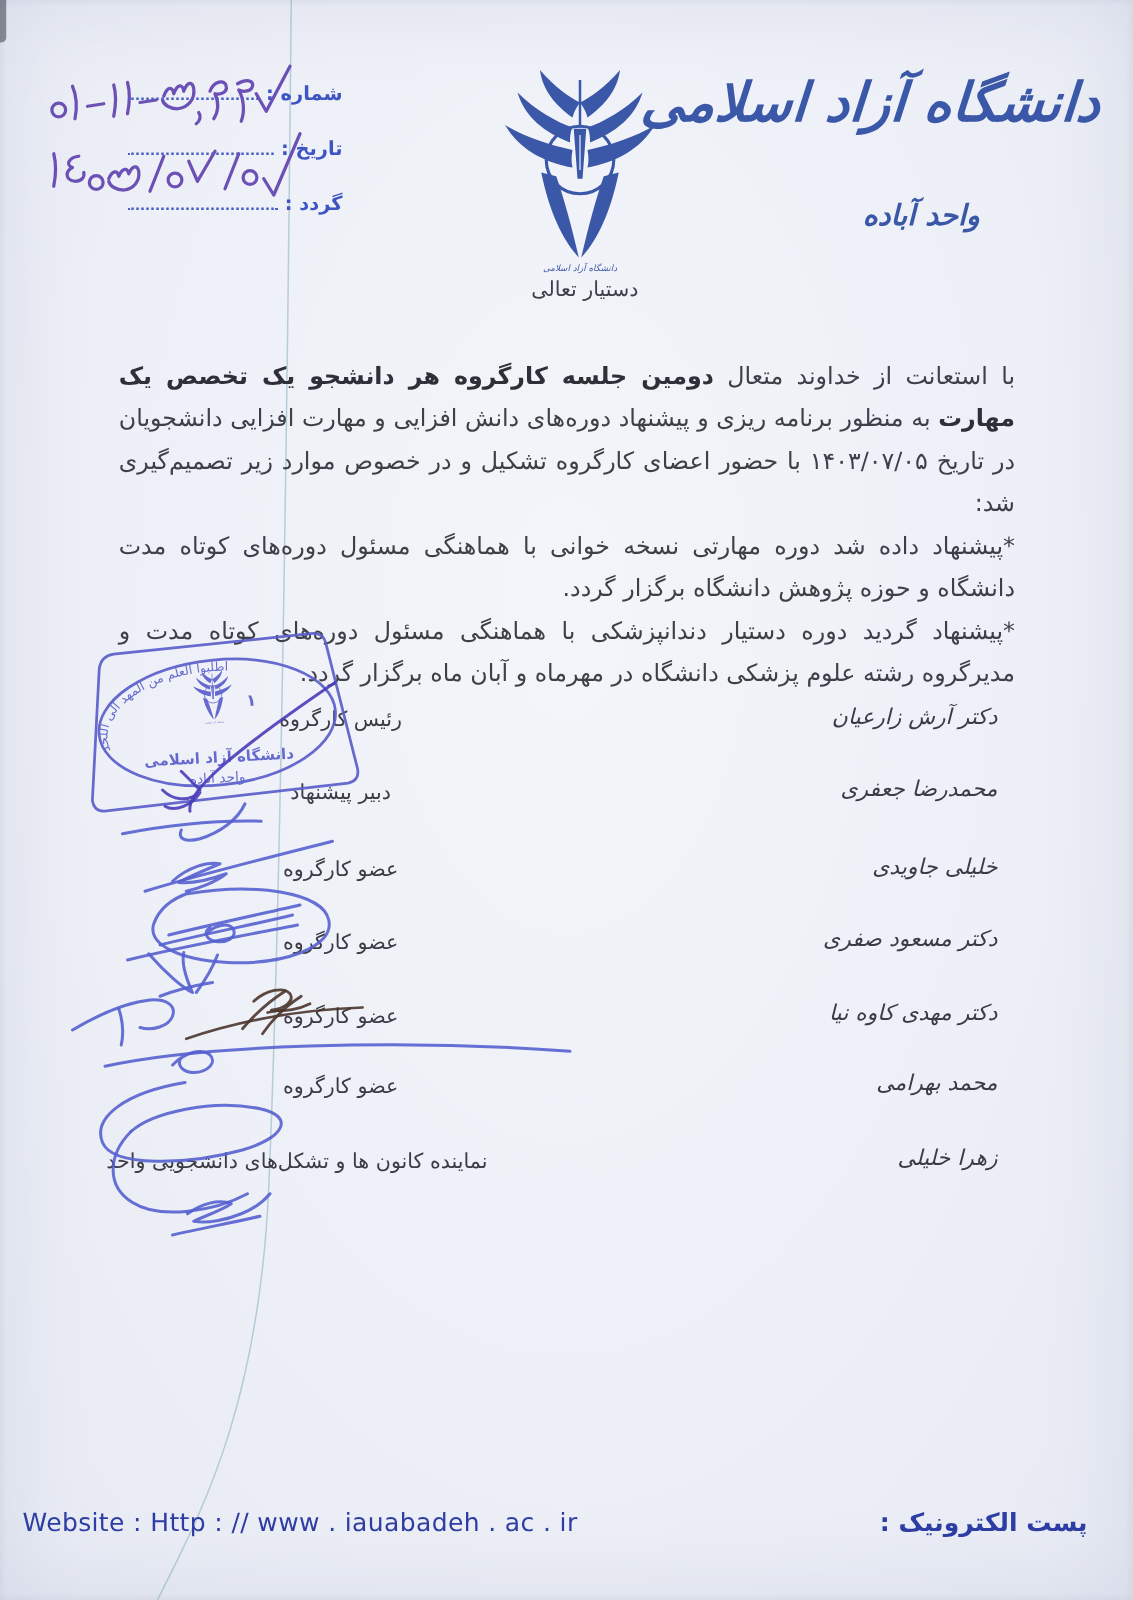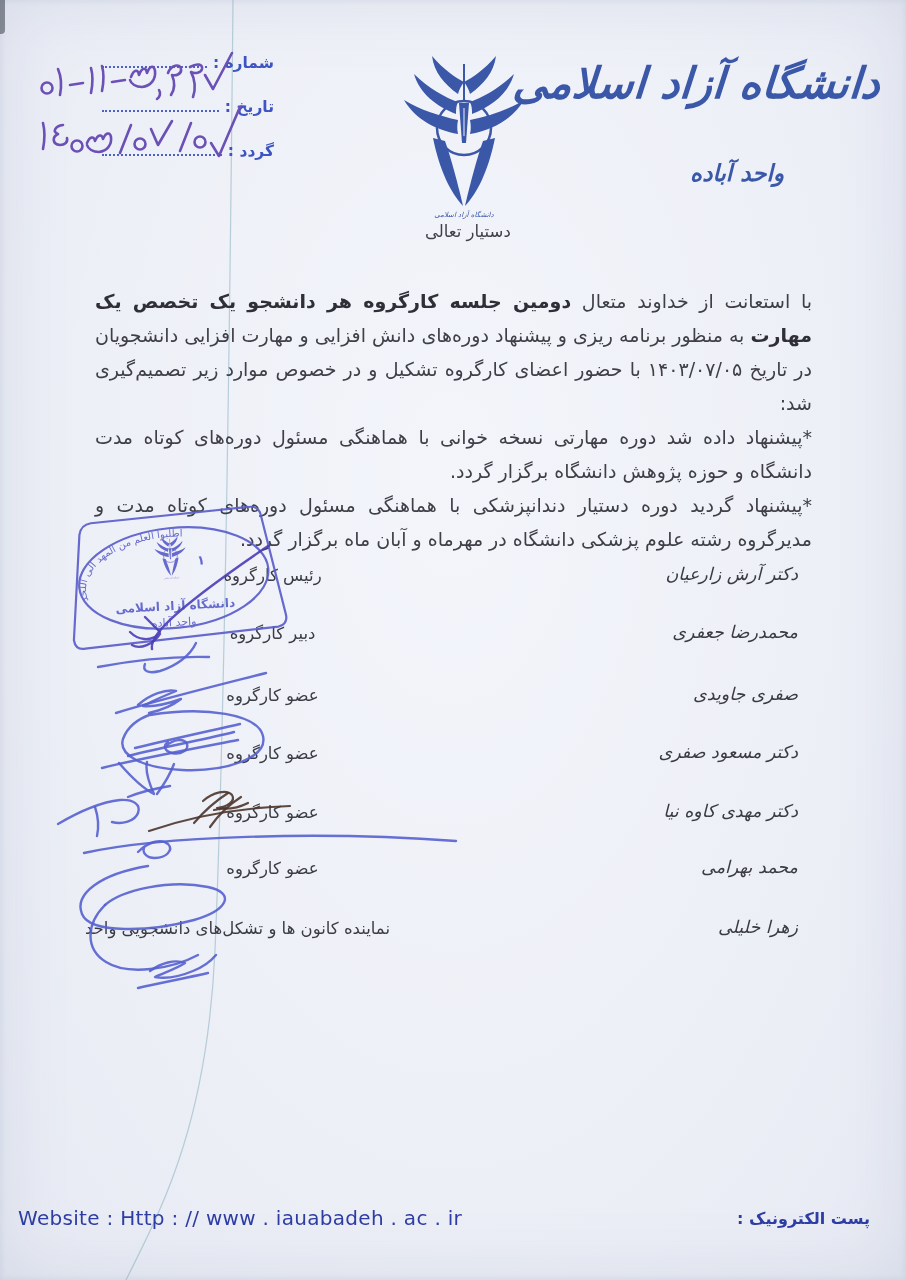--- a/index.html
+++ b/index.html
@@ -6,21 +6,21 @@
   .page{
     position:relative;width:906px;height:1280px;overflow:hidden;
     font-family:"DejaVu Sans","Liberation Sans",sans-serif;
     background:radial-gradient(ellipse at 50% 38%, #f3f5fb 0%, #eef0f7 55%, #e7eaf3 100%);
     box-shadow:inset 0 0 70px rgba(110,130,170,.16), inset 0 0 6px rgba(90,110,150,.12);
   }
   .edge-mark{position:absolute;left:0;top:0;width:5px;height:34px;background:#2a2f3a;opacity:.5;border-bottom-right-radius:4px;}
   .crease{position:absolute;left:0;top:0;pointer-events:none;}
 
   
-  .fields{position:absolute;left:98px;top:54px;width:176px;direction:rtl;}
+  .fields{position:absolute;left:98px;top:66px;width:176px;direction:rtl;}
   .frow{display:flex;align-items:flex-end;margin-bottom:26px;}
   .flabel{color:#3d54c2;font-weight:bold;font-size:15.5px;white-space:nowrap;}
   .fdots{flex:1;border-bottom:2px dotted #4a61c6;margin:0 6px 4px 4px;height:12px;}
   .handwriting{position:absolute;left:25px;top:45px;pointer-events:none;}
   .hw{stroke:#6b50b6;stroke-width:2.6;fill:none;stroke-linecap:round;stroke-linejoin:round;}
 
   
   .emblem{position:absolute;left:388px;top:46px;}
   .ef{fill:var(--embc,#3a57a8);}
   .es{stroke:var(--embc,#3a57a8);fill:none;}
@@ -52,21 +52,21 @@
   .sig-brown{stroke:#4b352c;stroke-width:2.2;}
 
   
   .f-address{position:absolute;left:70px;right:60px;top:1122px;text-align:center;direction:rtl;
     color:#2c3aa0;font-weight:bold;font-size:19px;}
   .f-contact{position:absolute;left:70px;right:60px;top:1167px;text-align:center;direction:rtl;
     color:#2c3aa0;font-weight:bold;font-size:16.5px;}
   .f-links{position:absolute;left:18px;right:36px;top:1206px;display:flex;direction:rtl;
     justify-content:space-between;align-items:center;color:#2e3da3;}
   .f-links .lat{font-size:20px;white-space:nowrap;letter-spacing:.3px;}
-  .f-links .lbl{font-size:16px;font-weight:bold;white-space:nowrap;}
+  .f-links .lbl{font-size:20px;font-weight:bold;white-space:nowrap;}
 </style>
 </head>
 <body>
 
 <div class="page">
 
   <div class="edge-mark"></div>
 
   <svg class="crease" width="906" height="1280" viewBox="0 0 906 1280">
     <path d="M233,0 C229,420 224,740 215,950 C207,1130 158,1215 126,1280" stroke="rgba(125,170,185,.5)" stroke-width="1.2" fill="none"></path>
@@ -142,24 +142,24 @@
     <p>*پیشنهاد داده شد دوره مهارتی نسخه خوانی با هماهنگی مسئول دوره‌های کوتاه مدت دانشگاه و حوزه پژوهش دانشگاه برگزار گردد.</p>
     <p>*پیشنهاد گردید دوره دستیار دندانپزشکی با هماهنگی مسئول دوره‌های کوتاه مدت و مدیرگروه رشته علوم پزشکی دانشگاه در مهرماه و آبان ماه برگزار گردد.</p>
   </div>
 
   <div class="sigrow" style="top:564px">
     <span class="sname">دکتر آرش زارعیان</span>
     <span class="srole">رئیس کارگروه</span>
   </div>
   <div class="sigrow" style="top:622px">
     <span class="sname">محمدرضا جعفری</span>
-    <span class="srole">دبیر کارگروه</span>
+    <span class="srole">دبیر پیشنهاد</span>
   </div>
   <div class="sigrow" style="top:684px">
-    <span class="sname">صفری جاویدی</span>
+    <span class="sname">خلیلی جاویدی</span>
     <span class="srole">عضو کارگروه</span>
   </div>
   <div class="sigrow" style="top:742px">
     <span class="sname">دکتر مسعود صفری</span>
     <span class="srole">عضو کارگروه</span>
   </div>
   <div class="sigrow" style="top:801px">
     <span class="sname">دکتر مهدی کاوه نیا</span>
     <span class="srole">عضو کارگروه</span>
   </div>

